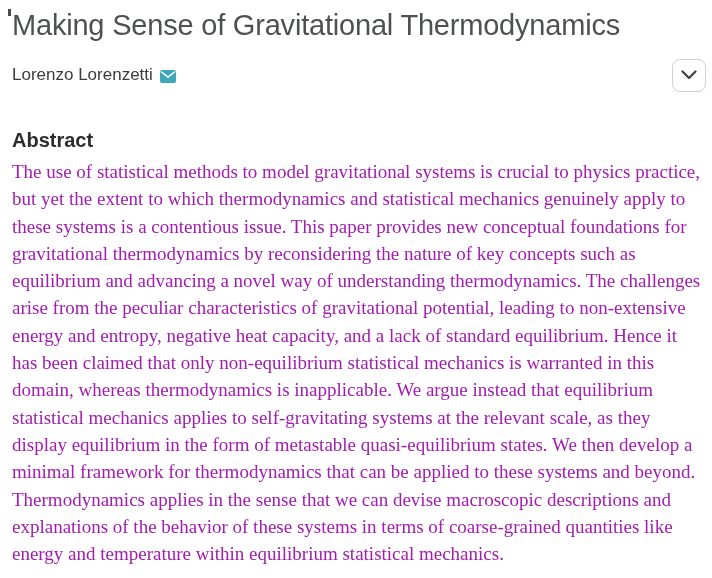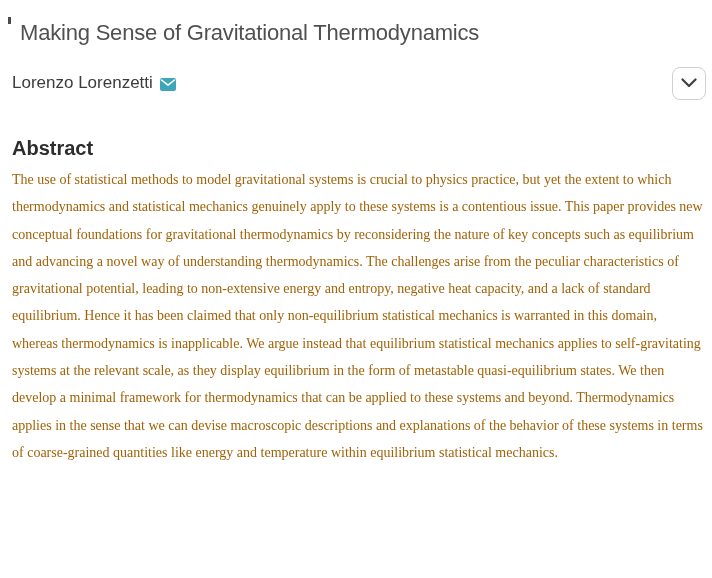--- a/index.html
+++ b/index.html
@@ -20,23 +20,23 @@
   }
   .edge-artifact {
     position: absolute;
     left: 8px;
     top: 9px;
     width: 3px;
     height: 7px;
     background: #4a4a4a;
   }
   .paper-title {
-    margin: 8px;
+    margin: 0;
     padding-top: 8px;
-    font-size: 22px;
+    font-size: 29px;
     line-height: 34px;
     font-weight: 300;
     letter-spacing: -0.2px;
     color: #4e5052;
     font-family: "Liberation Sans", sans-serif;
   }
   .author-row {
     margin-top: 16px;
     height: 34px;
     display: flex;
@@ -78,23 +78,23 @@
     font-size: 20px;
     line-height: 24px;
     font-weight: 700;
     color: #2d2d2d;
     font-family: "Liberation Sans", sans-serif;
   }
   .abstract-body {
     margin: 6px 0 0 0;
     width: 692px;
     font-family: "Liberation Serif", serif;
-    font-size: 14px;
+    font-size: 19px;
     line-height: 27.3px;
-    color: #a16207;
+    color: #a21caf;
     text-align: left;
   }
 </style>
 </head>
 <body>
 
 <div class="page">
 
   <div class="edge-artifact"></div>
 

